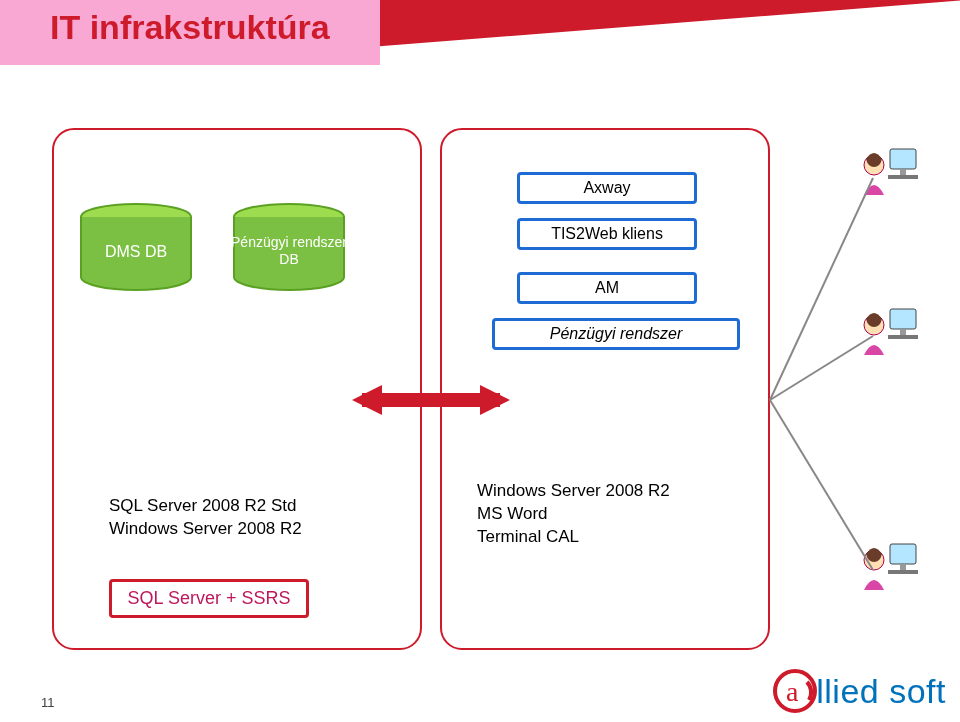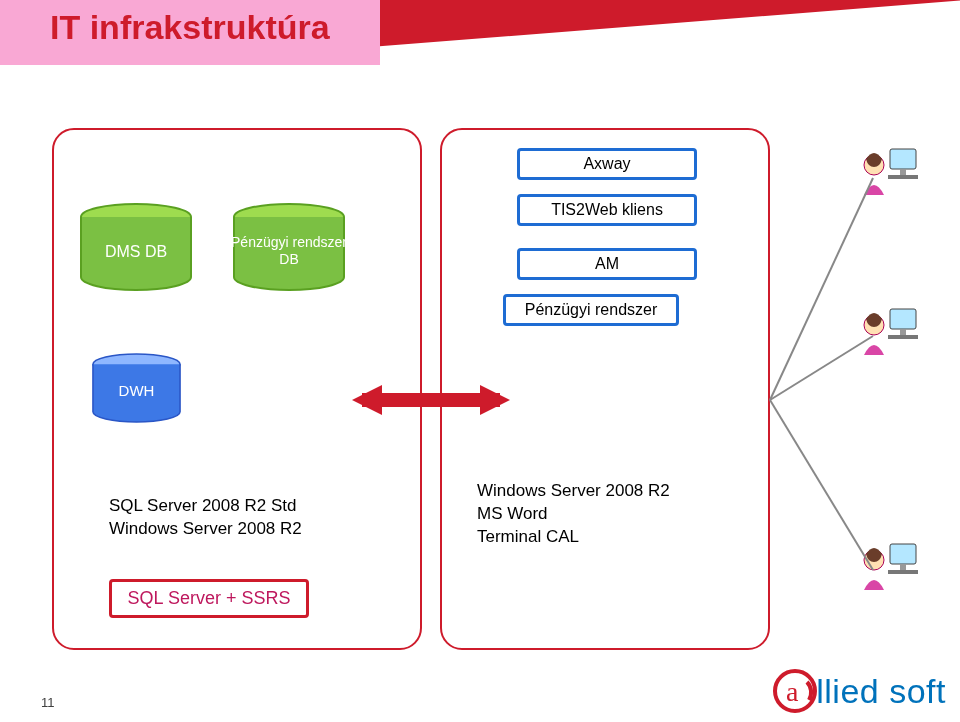--- a/index.html
+++ b/index.html
@@ -78,20 +78,21 @@
     background:#fff;
     border: 3px solid #1e6cd3;
     border-radius: 4px;
     text-align:center;
     color:#000;
     font-size:16px;
     display:flex;
     align-items:center;
     justify-content:center;
     padding: 3px 6px;
+    margin-top: 24px;
   }
   .red-box {
     position:absolute;
     background:#fff;
     border: 3px solid #ce1b2b;
     border-radius: 4px;
     text-align:center;
     color:#be185d;
     font-size:18px;
     display:flex;
@@ -157,39 +158,32 @@
       </svg>
     <div class="label">DMS DB</div>
   </div>
   <div class="cyl" style="left:175px; top:72px;text-decoration:underline;">
     <svg viewBox="0 0 120 100">
         <ellipse cx="60" cy="15" rx="55" ry="13" fill="#9edc4f" stroke="#5aa021" stroke-width="2"></ellipse>
         <path d="M5,15 v60 a55,13 0 0 0 110,0 v-60" fill="#7bc043" stroke="#5aa021" stroke-width="2"></path>
       </svg>
     <div class="label" style="top:32px;font-size:14px;">Pénzügyi rendszer DB</div>
   </div>
-  <div class="cyl small" style="left:35px; top:222px;">
-    <svg viewBox="0 0 120 100">
-        <ellipse cx="60" cy="15" rx="55" ry="13" fill="#8fb7ff" stroke="#2a56c6" stroke-width="2"></ellipse>
-        <path d="M5,15 v60 a55,13 0 0 0 110,0 v-60" fill="#3d78e6" stroke="#2a56c6" stroke-width="2"></path>
-      </svg>
-    <div class="label">DWH</div>
-  </div>
   <div class="text-block" style="left:55px; top:365px;">
     <div>SQL Server 2008 R2 Std</div>
     <div>Windows Server 2008 R2</div>
   </div>
   <div class="red-box" style="left:55px; bottom:30px; width:200px;">SQL Server + SSRS</div>
 </div>
 
 <div class="panel panel-right">
   <div class="blue-box" style="left:75px; top:18px; width:180px; height:32px;">Axway</div>
   <div class="blue-box" style="left:75px; top:64px; width:180px; height:32px;">TIS2Web kliens</div>
   <div class="blue-box" style="left:75px; top:118px; width:180px; height:32px;">AM</div>
-  <div class="blue-box" style="left:61px; top:164px; width:176px; height:32px;">Pénzügyi rendszer</div>
+  <div class="blue-box" style="left:50px; top:164px; width:248px; height:32px;font-style:italic;">Pénzügyi rendszer</div>
 
   <div class="text-block" style="left:35px; top:350px;">
     <div>Windows Server 2008 R2</div>
     <div>MS Word</div>
     <div>Terminal CAL</div>
   </div>
 </div>
 
 <div class="user" style="left:858px; top:145px;">
   <svg viewBox="0 0 62 60">

